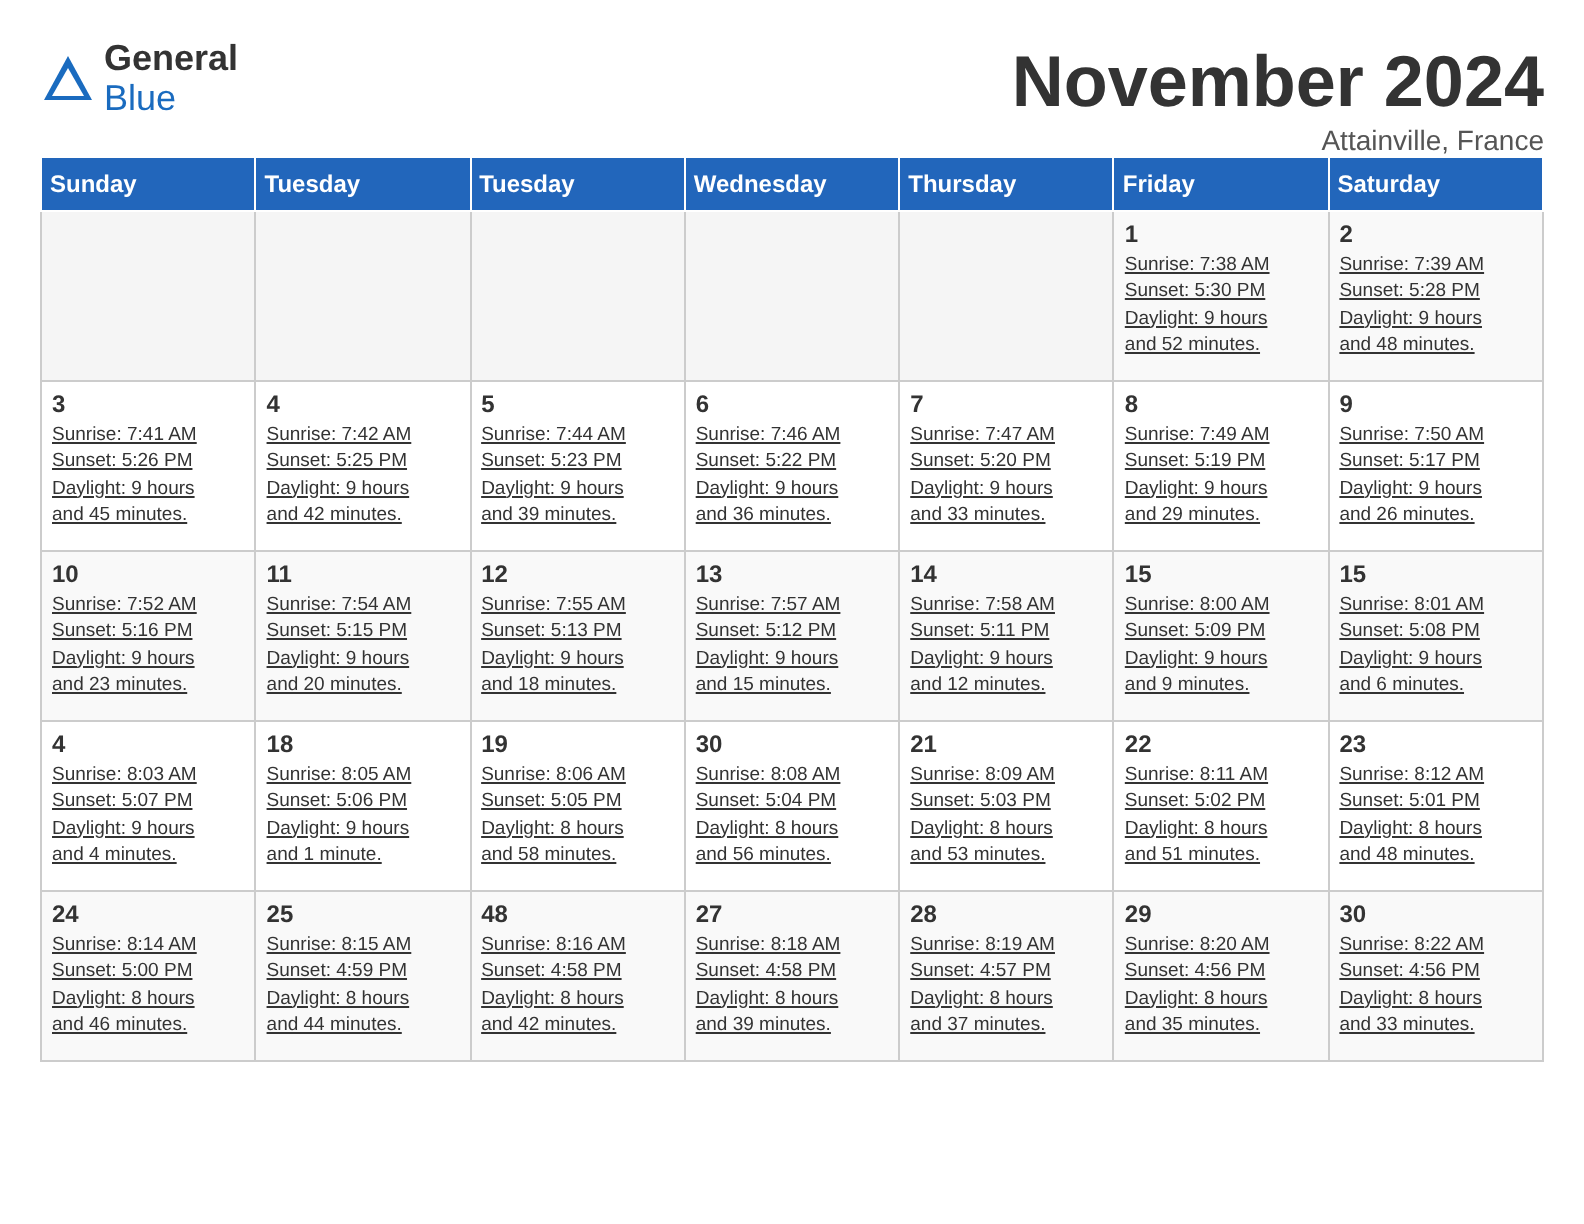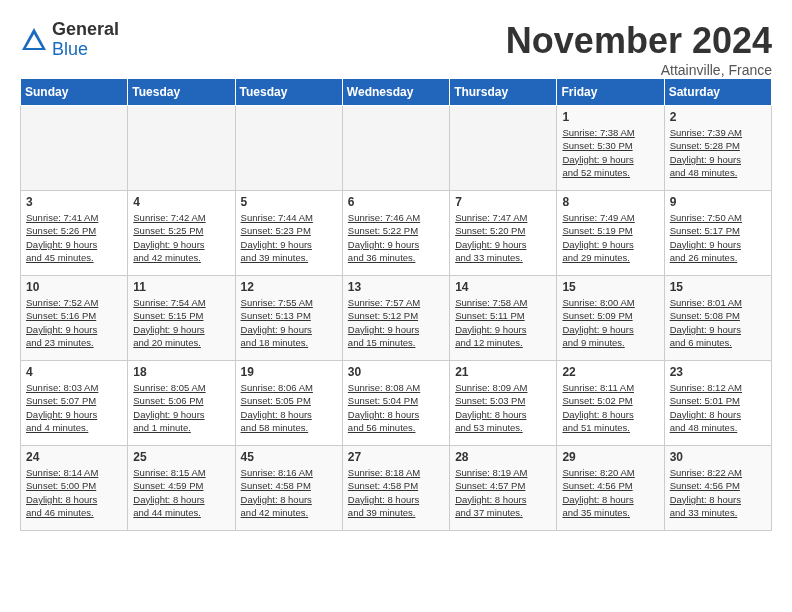--- a/index.html
+++ b/index.html
@@ -232,21 +232,21 @@
       <tr>
         <td>
           <div class="day-num">24</div>
           <div class="day-detail">Sunrise: 8:14 AM<br>Sunset: 5:00 PM<br>Daylight: 8 hours<br>and 46 minutes.</div>
         </td>
         <td>
           <div class="day-num">25</div>
           <div class="day-detail">Sunrise: 8:15 AM<br>Sunset: 4:59 PM<br>Daylight: 8 hours<br>and 44 minutes.</div>
         </td>
         <td>
-          <div class="day-num">45</div>
+          <div class="day-num">48</div>
           <div class="day-detail">Sunrise: 8:16 AM<br>Sunset: 4:58 PM<br>Daylight: 8 hours<br>and 42 minutes.</div>
         </td>
         <td>
           <div class="day-num">27</div>
           <div class="day-detail">Sunrise: 8:18 AM<br>Sunset: 4:58 PM<br>Daylight: 8 hours<br>and 39 minutes.</div>
         </td>
         <td>
           <div class="day-num">28</div>
           <div class="day-detail">Sunrise: 8:19 AM<br>Sunset: 4:57 PM<br>Daylight: 8 hours<br>and 37 minutes.</div>
         </td>

